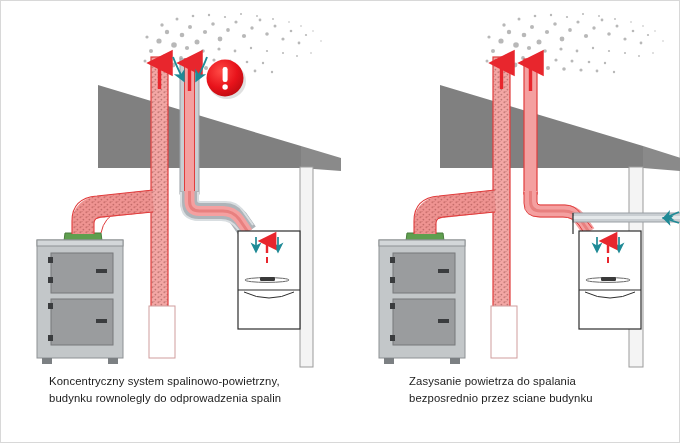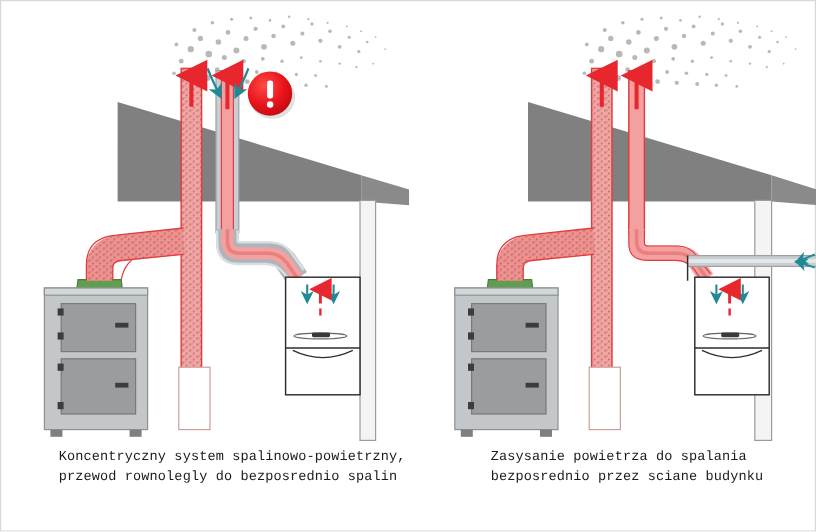--- a/index.html
+++ b/index.html
@@ -5,21 +5,21 @@
   html,body{margin:0;padding:0;background:#ffffff;}
   body{width:680px;height:443px;font-family:"Liberation Sans",sans-serif;overflow:hidden;}
   #frame{position:relative;width:680px;height:443px;box-sizing:border-box;border:1px solid #d8d8d8;background:#ffffff;}
   .panel{position:absolute;top:0;height:443px;width:340px;}
   #panel-left{left:0;}
   #panel-right{left:340px;}
   .stage{position:absolute;left:0;top:0;width:340px;height:370px;}
   .caption{position:absolute;left:0;top:372px;width:340px;font-size:11.3px;color:#1b1b1b;line-height:16.5px;letter-spacing:.1px;}
   #cap-left{padding-left:48px;}
   #cap-right{padding-left:68px;}
-  .caption div{white-space:nowrap;font-family:Liberation Mono, monospace;}
+  .caption div{white-space:nowrap;}
   svg{display:block;}
 </style>
 </head>
 <body>
 
 <div id="frame">
 
   <div class="panel" id="panel-left">
     <div class="stage">
       <svg width="340" height="370" viewBox="0 0 340 370">
@@ -180,21 +180,21 @@
           <ellipse cx="226" cy="80" rx="19" ry="18" fill="#000000" opacity=".12"></ellipse>
           <circle cx="224" cy="77" r="18.5" fill="url(#warnGradL)"></circle>
           <rect x="221.6" y="66" width="5" height="15" rx="2.2" fill="#ffffff"></rect>
           <circle cx="224.1" cy="86" r="2.7" fill="#ffffff"></circle>
         </g>
       </svg>
     </div>
 
     <div class="caption" id="cap-left">
       <div>Koncentryczny  system spalinowo-powietrzny,</div>
-      <div>przewod  rownolegly  do bezposrednio  spalin</div>
+      <div>budynku  rownolegly  do odprowadzenia  spalin</div>
     </div>
   </div>
 
   <div class="panel" id="panel-right">
     <div class="stage">
       <svg width="340" height="370" viewBox="0 0 340 370">
         <defs>
           <pattern id="brickTexR" width="6" height="5" patternUnits="userSpaceOnUse">
             <rect width="6" height="5" fill="#f3a6a4"></rect>
             <circle cx="1.4" cy="1.3" r="1.0" fill="#b9706c" opacity=".75"></circle>

